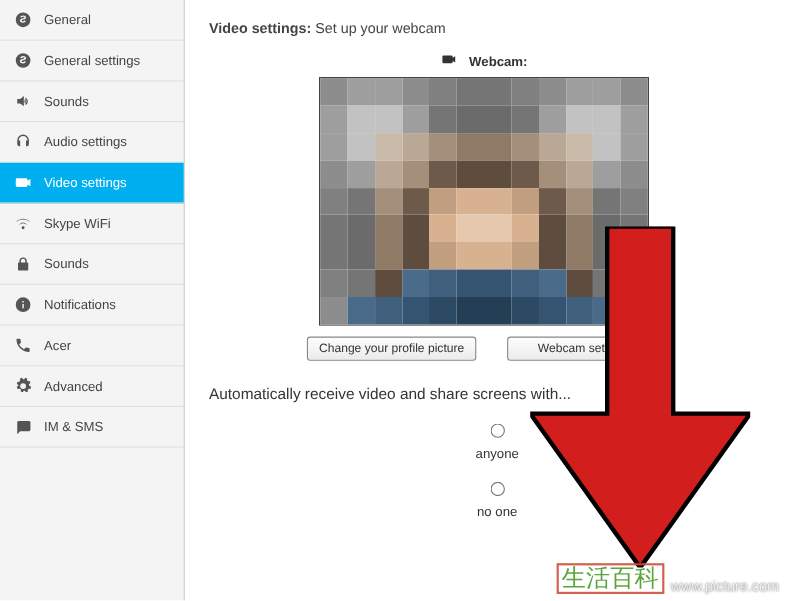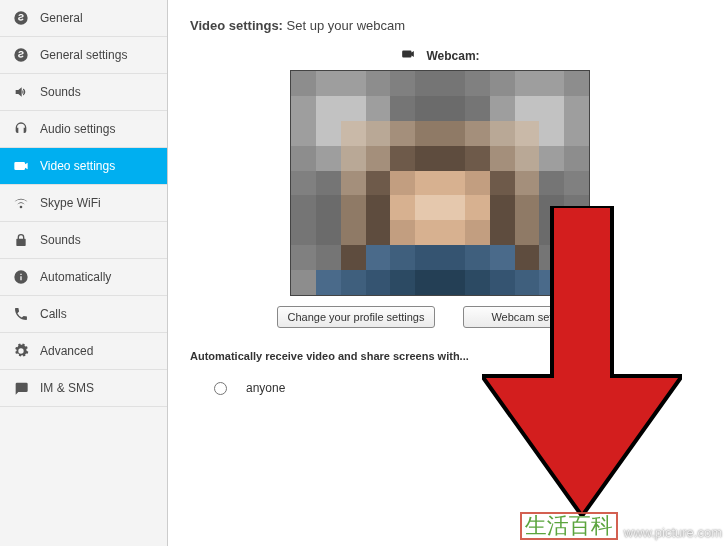--- a/index.html
+++ b/index.html
@@ -86,43 +86,44 @@
     padding: 4px 10px;
     min-width: 140px;
     border: 1px solid #888;
     background: linear-gradient(#fdfdfd, #ebebeb);
     border-radius: 3px;
     color: #333;
     cursor: pointer;
     text-align: center;
   }
   .section-title {
-    font-weight: 700;
-    font-size: 11px;
+    font-weight: 400;
+    font-size: 14px;
     color: #333;
     margin-bottom: 10px;
   }
   .radio-row {
     display: flex;
     align-items: center;
-    gap: 19px;
+    gap: 7px;
     font-size: 12px;
     color: #333;
     margin: 19px 0 6px 24px;
+    flex-direction: column;
   }
   .radio-row input { accent-color: #00aff0; }
   .big-arrow {
     position: absolute;
     right: 30px;
     top: 206px;
     pointer-events: none;
   }
   .watermark {
     position: absolute;
-    right: 6px;
+    right: 20px;
     bottom: 6px;
     display: flex;
     align-items: flex-end;
     gap: 6px;
     opacity: 0.9;
   }
   .wm-badge {
     font-family: "KaiTi", serif;
     font-size: 22px;
     color: #4a9b29;
@@ -195,29 +196,29 @@
           </svg>
         </span>
         <span>Sounds</span>
       </div>
       <div class="sidebar-item">
         <span class="icon">
           <svg viewBox="0 0 24 24">
             <path d="M12 2a10 10 0 100 20 10 10 0 000-20zm1 15h-2v-6h2v6zm0-8h-2V7h2v2z"></path>
           </svg>
         </span>
-        <span>Automatically</span>
+        <span>Notifications</span>
       </div>
       <div class="sidebar-item">
         <span class="icon">
           <svg viewBox="0 0 24 24">
             <path d="M6.6 10.8a15 15 0 006.6 6.6l2.2-2.2a1 1 0 011-.25 11 11 0 003.5.56 1 1 0 011 1V20a1 1 0 01-1 1A17 17 0 013 4a1 1 0 011-1h3.5a1 1 0 011 1 11 11 0 00.56 3.5 1 1 0 01-.25 1L6.6 10.8z"></path>
           </svg>
         </span>
-        <span>Calls</span>
+        <span>Acer</span>
       </div>
       <div class="sidebar-item">
         <span class="icon">
           <svg viewBox="0 0 24 24">
             <path d="M12 8a4 4 0 100 8 4 4 0 000-8zm9 4l2 1-1 3-2.3-.4a7.8 7.8 0 01-1.4 1.4l.4 2.3-3 1-1-2a8 8 0 01-2 0l-1 2-3-1 .4-2.3a7.8 7.8 0 01-1.4-1.4L4.4 16l-1-3 2-1a8 8 0 010-2l-2-1 1-3 2.3.4A7.8 7.8 0 018.1 4l-.4-2.3 3-1 1 2a8 8 0 012 0l1-2 3 1-.4 2.3a7.8 7.8 0 011.4 1.4l2.3-.4 1 3-2 1a8 8 0 010 2z"></path>
           </svg>
         </span>
         <span>Advanced</span>
       </div>
       <div class="sidebar-item">
@@ -351,30 +352,34 @@
         <div style="background: rgb(36, 63, 85);"></div>
         <div style="background: rgb(36, 63, 85);"></div>
         <div style="background: rgb(44, 74, 99);"></div>
         <div style="background: rgb(53, 84, 113);"></div>
         <div style="background: rgb(63, 95, 125);"></div>
         <div style="background: rgb(74, 106, 138);"></div>
         <div style="background: rgb(141, 141, 141);"></div>
       </div>
 
     <div class="btn-row">
-      <button class="btn">Change your profile settings</button>
+      <button class="btn">Change your profile picture</button>
       <button class="btn">Webcam settings</button>
     </div>
 
     <div class="section-title">Automatically receive video and share screens with...</div>
     <div id="radio-group">
         <label class="radio-row">
           <input type="radio" name="autoshare" style="">
           <span>anyone</span>
         </label>
+        <label class="radio-row">
+          <input type="radio" name="autoshare" style="">
+          <span>no one</span>
+        </label>
       </div>
 
     <div class="big-arrow">
       <svg width="200" height="310" viewBox="0 0 200 310">
         <path d="M70 0 L130 0 L130 170 L200 170 L100 310 L0 170 L70 170 Z" fill="#d31e1e" stroke="#000" stroke-width="4"></path>
       </svg>
     </div>
 
   </main>
 </div>

